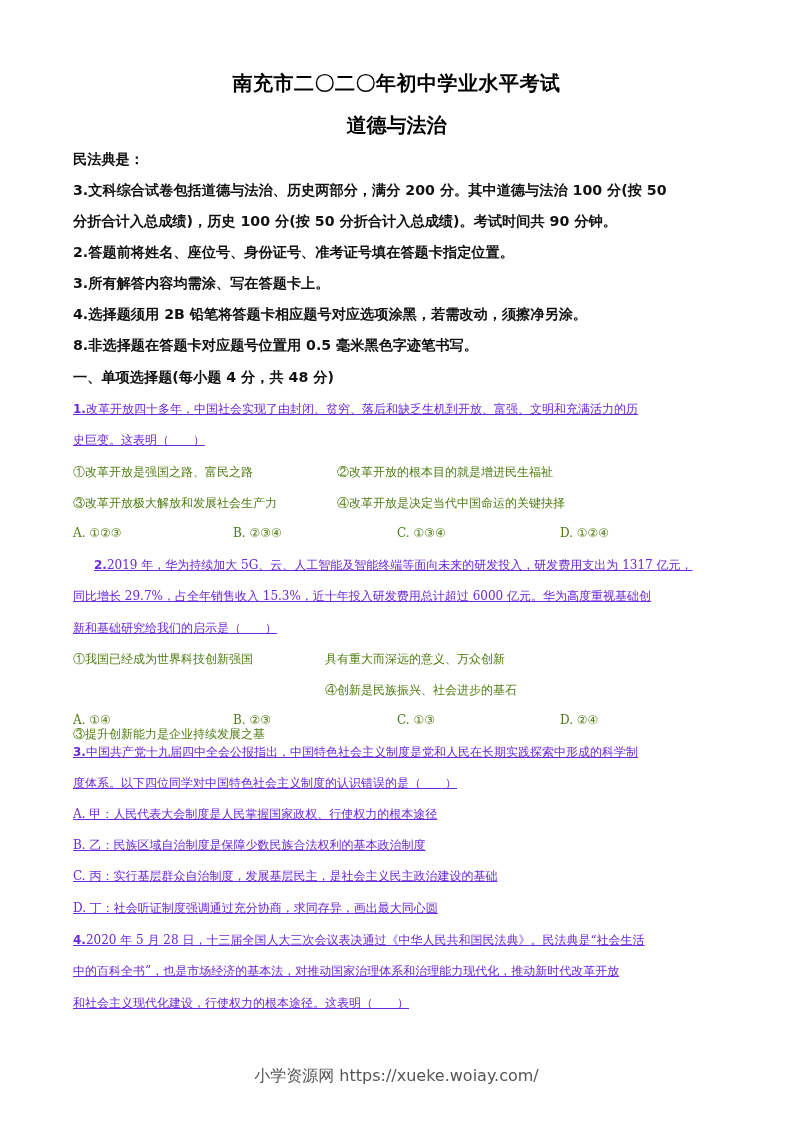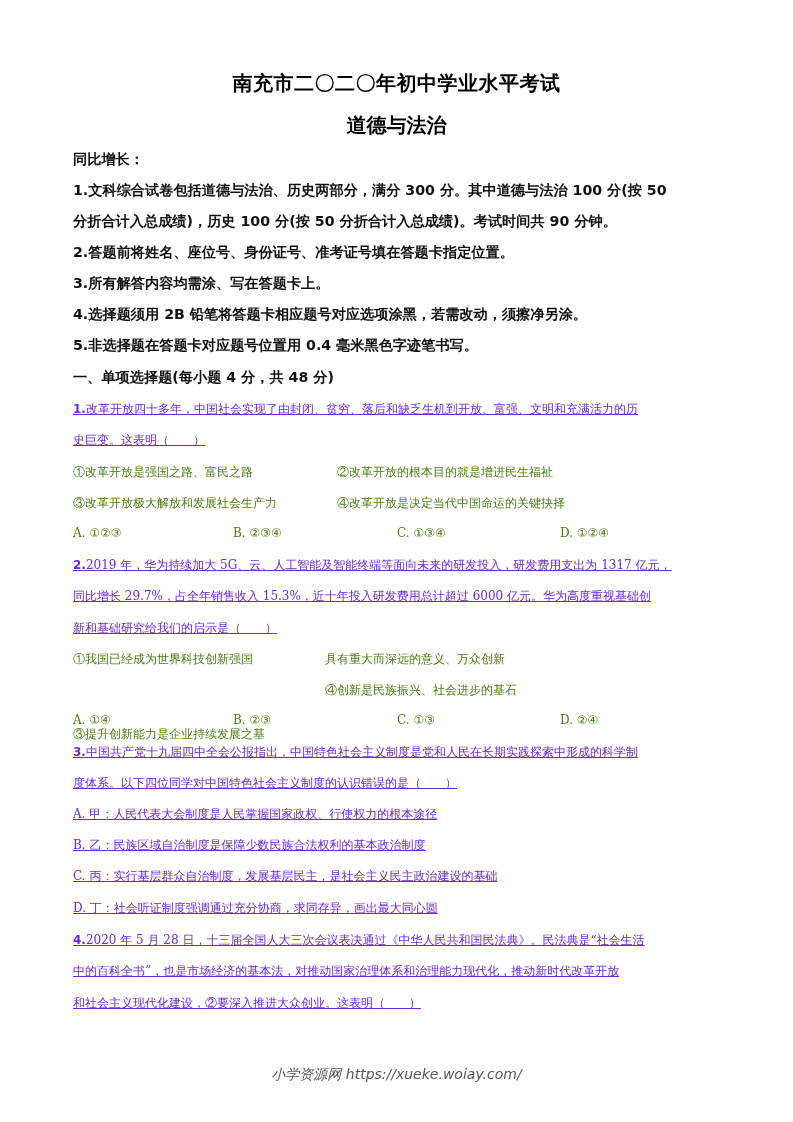--- a/index.html
+++ b/index.html
@@ -9,67 +9,67 @@
   .title { position: absolute; left: 0; width: 793px; text-align: center;
            font-family: "DejaVu Sans", sans-serif; font-weight: bold; color: #000; }
   .t1 { top: 70px; font-size: 20px; letter-spacing: 0.5px; }
   .t2 { top: 112px; font-size: 20px; text-align: center; }
   .line { position: absolute; left: 73px; white-space: nowrap; }
   .notice { font-family: "DejaVu Sans", sans-serif; font-weight: bold; font-size: 14.2px; color: #111; }
   .q { font-size: 12px; color: #6d28d9; text-decoration: underline; }
   .qnum { font-family: "DejaVu Sans", sans-serif; font-weight: bold; }
   .opt { position: absolute; white-space: nowrap; font-size: 12px; color: #4d7c0f; }
   .footer { position: absolute; top: 1066px; left: 0; width: 793px; text-align: center;
-            font-family: "DejaVu Sans", sans-serif; font-size: 14px; color: #555; font-style: italic; }
+            font-family: "DejaVu Sans", sans-serif; font-size: 16px; color: #555; }
 </style>
 </head>
 <body>
 
 <div class="page">
 
   <div class="title t1">南充市二〇二〇年初中学业水平考试</div>
   <div class="title t2">道德与法治</div>
 
-  <div class="line notice" style="top:150px;">同比增长：</div>
-  <div class="line notice" style="top:181px;">1.文科综合试卷包括道德与法治、历史两部分，满分 300 分。其中道德与法治 100 分(按 50</div>
+  <div class="line notice" style="top:150px;">民法典是：</div>
+  <div class="line notice" style="top:181px;">3.文科综合试卷包括道德与法治、历史两部分，满分 200 分。其中道德与法治 100 分(按 50</div>
   <div class="line notice" style="top:212px;">分折合计入总成绩)，历史 100 分(按 50 分折合计入总成绩)。考试时间共 90 分钟。</div>
   <div class="line notice" style="top:243px;">2.答题前将姓名、座位号、身份证号、准考证号填在答题卡指定位置。</div>
   <div class="line notice" style="top:274px;">3.所有解答内容均需涂、写在答题卡上。</div>
   <div class="line notice" style="top:305px;">4.选择题须用 2B 铅笔将答题卡相应题号对应选项涂黑，若需改动，须擦净另涂。</div>
-  <div class="line notice" style="top:336px;">5.非选择题在答题卡对应题号位置用 0.4 毫米黑色字迹笔书写。</div>
+  <div class="line notice" style="top:336px;">8.非选择题在答题卡对应题号位置用 0.5 毫米黑色字迹笔书写。</div>
   <div class="line notice" style="top:368px;">一、单项选择题(每小题 4 分，共 48 分)</div>
 
   <div class="line q" style="top:401px;"><span class="qnum">1.</span><span>改革开放四十多年，中国社会实现了由封闭、贫穷、落后和缺乏生机到开放、富强、文明和充满活力的历</span></div>
   <div class="line q" style="top:432px;">史巨变。这表明（　　）</div>
   <div class="opt" style="left:73px; top:464px;">①改革开放是强国之路、富民之路</div>
   <div class="opt" style="left:337px; top:464px;">②改革开放的根本目的就是增进民生福祉</div>
   <div class="opt" style="left:73px; top:495px;">③改革开放极大解放和发展社会生产力</div>
   <div class="opt" style="left:337px; top:495px;">④改革开放是决定当代中国命运的关键抉择</div>
   <div class="opt" style="left:73px; top:526px;">A. ①②③</div>
   <div class="opt" style="left:233px; top:526px;">B. ②③④</div>
   <div class="opt" style="left:397px; top:526px;">C. ①③④</div>
   <div class="opt" style="left:560px; top:526px;">D. ①②④</div>
 
-  <div class="line q" style="top:557px;"><span class="qnum">2.</span><span>2019 年，华为持续加大 5G、云、人工智能及智能终端等面向未来的研发投入，研发费用支出为 1317 亿元，</span></div>
+  <div class="line q" style="top:557px;margin-left:21px;"><span class="qnum">2.</span><span>2019 年，华为持续加大 5G、云、人工智能及智能终端等面向未来的研发投入，研发费用支出为 1317 亿元，</span></div>
   <div class="line q" style="top:588px;">同比增长 29.7%，占全年销售收入 15.3%，近十年投入研发费用总计超过 6000 亿元。华为高度重视基础创</div>
   <div class="line q" style="top:620px;">新和基础研究给我们的启示是（　　）</div>
   <div class="opt" style="left:73px; top:651px;">①我国已经成为世界科技创新强国</div>
   <div class="opt" style="left:325px; top:651px;">具有重大而深远的意义、万众创新</div>
   <div class="opt" style="left:73px; top:682px;margin-top:44px;">③提升创新能力是企业持续发展之基</div>
   <div class="opt" style="left:325px; top:682px;">④创新是民族振兴、社会进步的基石</div>
   <div class="opt" style="left:73px; top:713px;">A.  ①④</div>
   <div class="opt" style="left:233px; top:713px;">B.  ②③</div>
   <div class="opt" style="left:397px; top:713px;">C.  ①③</div>
   <div class="opt" style="left:560px; top:713px;">D.  ②④</div>
 
   <div class="line q" style="top:744px;"><span class="qnum">3.</span><span>中国共产党十九届四中全会公报指出，中国特色社会主义制度是党和人民在长期实践探索中形成的科学制</span></div>
   <div class="line q" style="top:775px;">度体系。以下四位同学对中国特色社会主义制度的认识错误的是（　　）</div>
   <div class="line q" style="top:806px;">A.  甲：人民代表大会制度是人民掌握国家政权、行使权力的根本途径</div>
   <div class="line q" style="top:837px;">B.  乙：民族区域自治制度是保障少数民族合法权利的基本政治制度</div>
   <div class="line q" style="top:868px;">C.  丙：实行基层群众自治制度，发展基层民主，是社会主义民主政治建设的基础</div>
   <div class="line q" style="top:900px;">D.  丁：社会听证制度强调通过充分协商，求同存异，画出最大同心圆</div>
 
   <div class="line q" style="top:932px;"><span class="qnum">4.</span><span>2020 年 5 月 28 日，十三届全国人大三次会议表决通过《中华人民共和国民法典》。民法典是“社会生活</span></div>
   <div class="line q" style="top:963px;">中的百科全书”，也是市场经济的基本法，对推动国家治理体系和治理能力现代化，推动新时代改革开放</div>
-  <div class="line q" style="top:995px;">和社会主义现代化建设，②要深入推进大众创业。这表明（　　）</div>
+  <div class="line q" style="top:995px;">和社会主义现代化建设，行使权力的根本途径。这表明（　　）</div>
 
   <div class="footer">小学资源网 https://xueke.woiay.com/</div>
 </div>
 
 </body></html>

